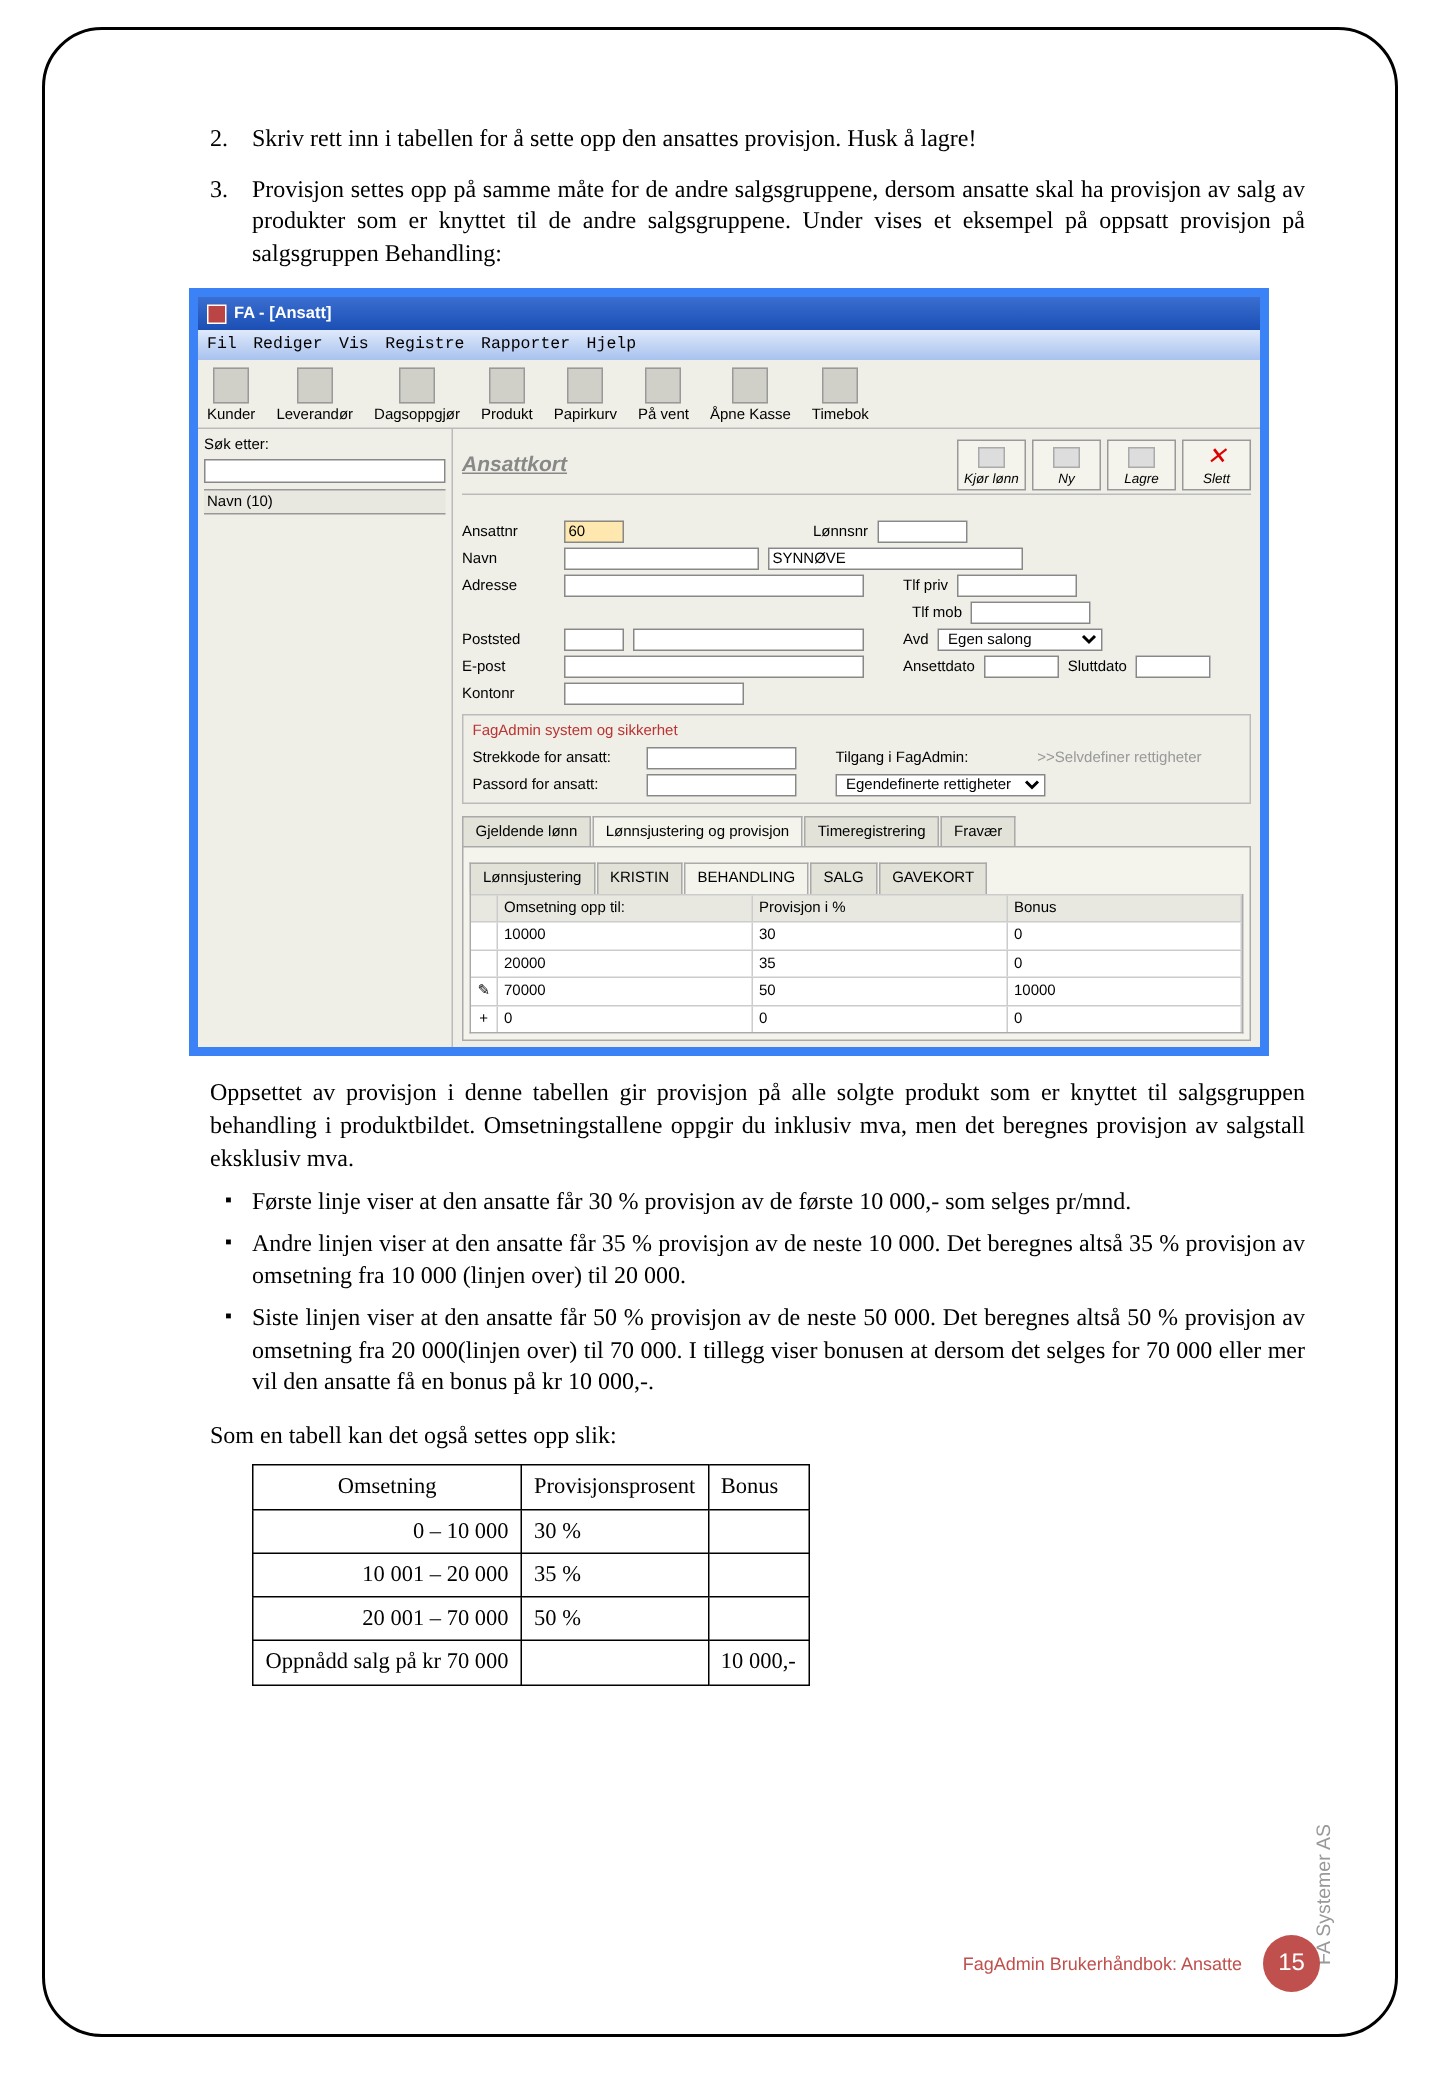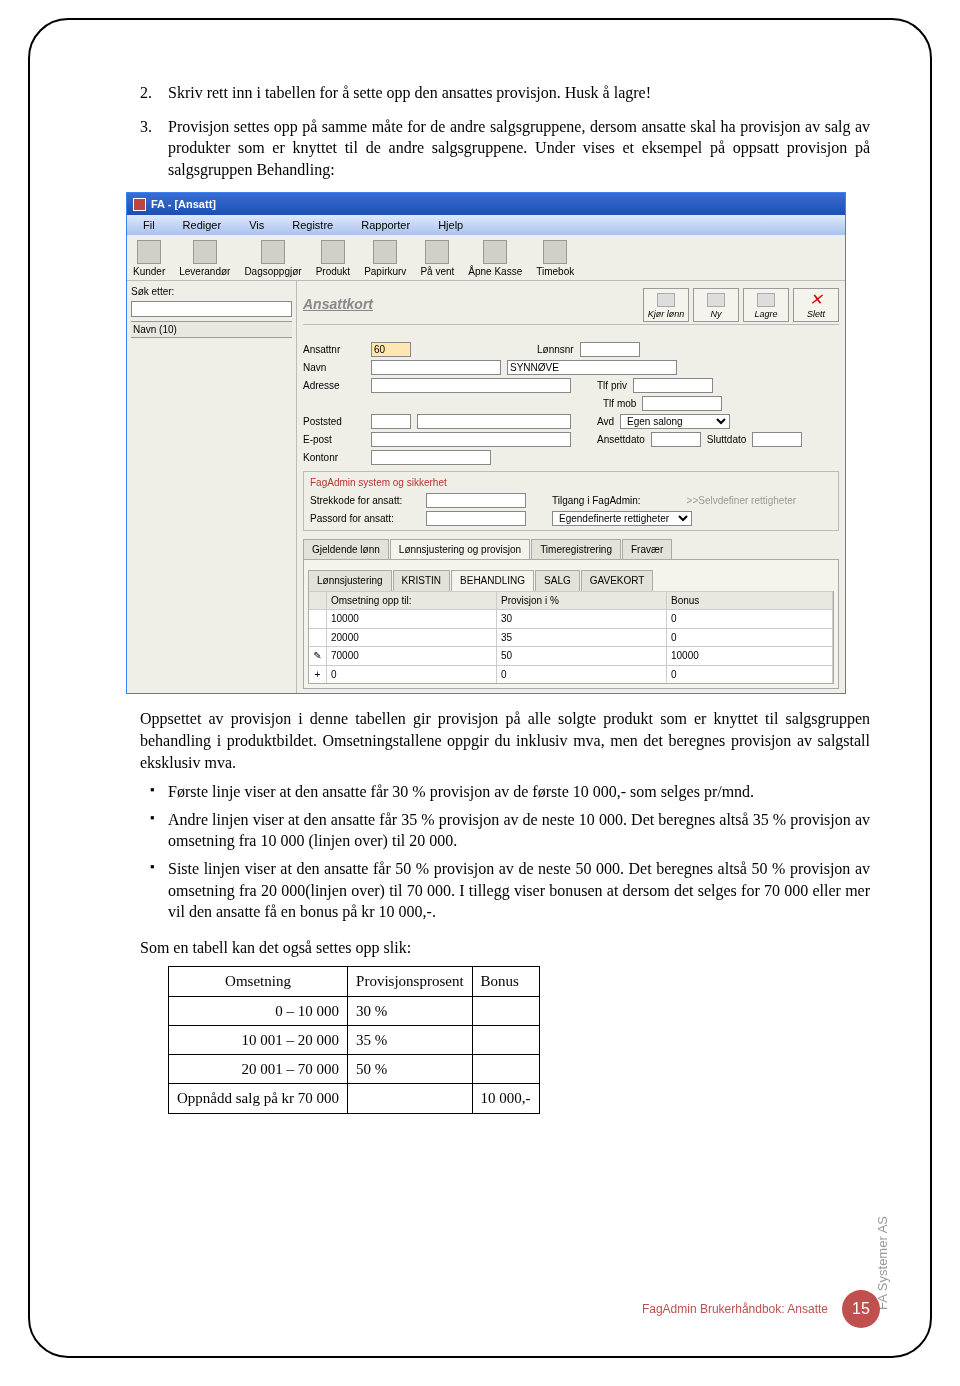--- a/index.html
+++ b/index.html
@@ -18,24 +18,24 @@
     border-radius: 40px;
     padding: 62px 60px 30px 110px;
     display: flex;
     flex-direction: column;
   }
   .content { flex: 1; font-size: 16px; line-height: 1.35; color: #000; }
   .ol-item { display: flex; margin-bottom: 12px; }
   .ol-num { width: 28px; flex-shrink: 0; }
   .ol-body { flex: 1; text-align: justify; }
   .screenshot { margin: 6px 0 14px -14px; }
-  .app-window { border: 1px solid #3b82f6; width: 720px; font-family: Tahoma, Arial, sans-serif; font-size: 11px; background: #efefe7; }
+  .app-window { border: 6px solid #3b82f6; width: 720px; font-family: Tahoma, Arial, sans-serif; font-size: 11px; background: #efefe7; }
   .titlebar { height: 22px; background: linear-gradient(#3a6ed1,#1b4fb3); color: #fff; display: flex; align-items: center; padding: 0 6px; font-weight: bold; }
   .titlebar .icon { width: 13px; height: 13px; background: #b44; margin-right: 5px; border: 1px solid #fff; }
-  .menubar { height: 20px; background: linear-gradient(#dfe9fb,#a8c2ee); display: flex; align-items: center; gap: 28px; padding: 0 16px; color: #000; }
+  .menubar { height: 20px; background: linear-gradient(#dfe9fb,#a8c2ee); display: flex; align-items: center; gap: 11px; padding: 0 6px; color: #000; font-family: Liberation Mono, monospace; }
   .toolbar { height: 46px; border-bottom: 1px solid #bbb; display: flex; align-items: flex-end; gap: 14px; padding: 2px 6px 2px 6px; background: #efefe7; }
   .tool { display: flex; flex-direction: column; align-items: center; gap: 1px; font-size: 10px; color: #000; }
   .tool-icon { width: 24px; height: 24px; background: #d0d0c8; border: 1px solid #999; }
   .main-area { display: flex; background: #efefe7; }
   .left-pane { width: 170px; border-right: 1px solid #bbb; padding: 4px; }
   .left-pane .search-label { font-size: 10px; margin-bottom: 2px; }
   .left-pane input { width: 100%; height: 16px; font-size: 10px; border: 1px solid #888; background: #fff; padding: 0 2px; }
   .navn-head { margin-top: 4px; border-top: 1px solid #999; border-bottom: 1px solid #999; padding: 1px 2px; font-size: 10px; background: #e8e8e0; }
   .name-list { font-size: 10px; }
   .name-list div { padding: 2px 3px; border-bottom: 1px solid #e0e0d8; }

